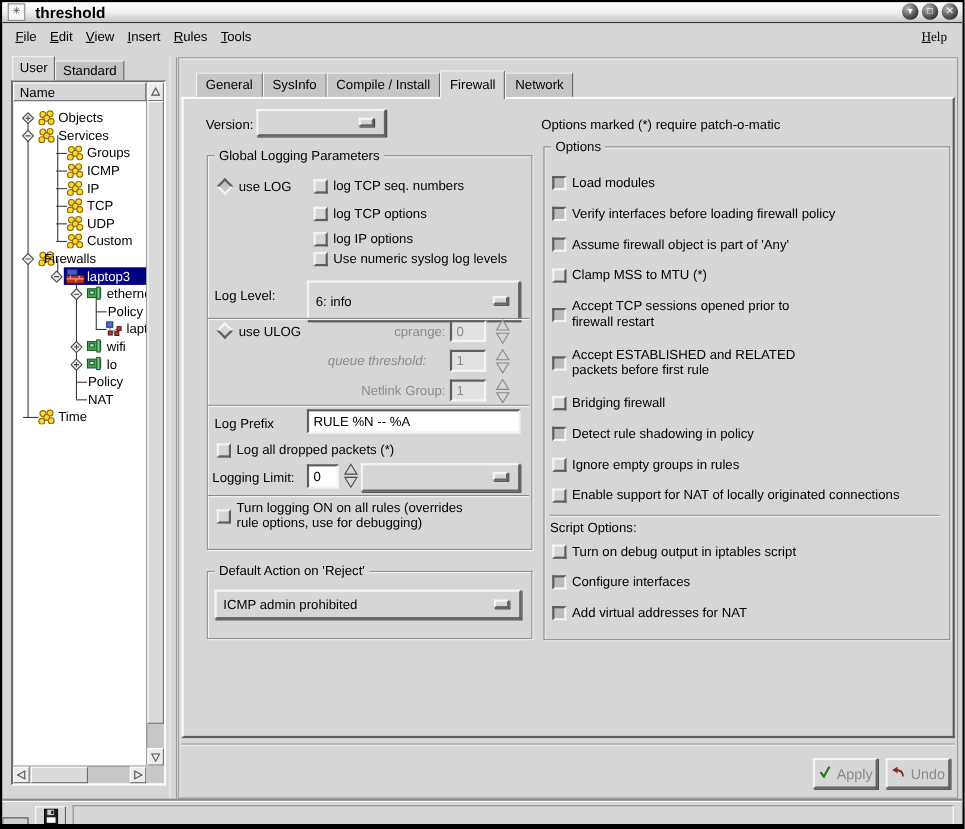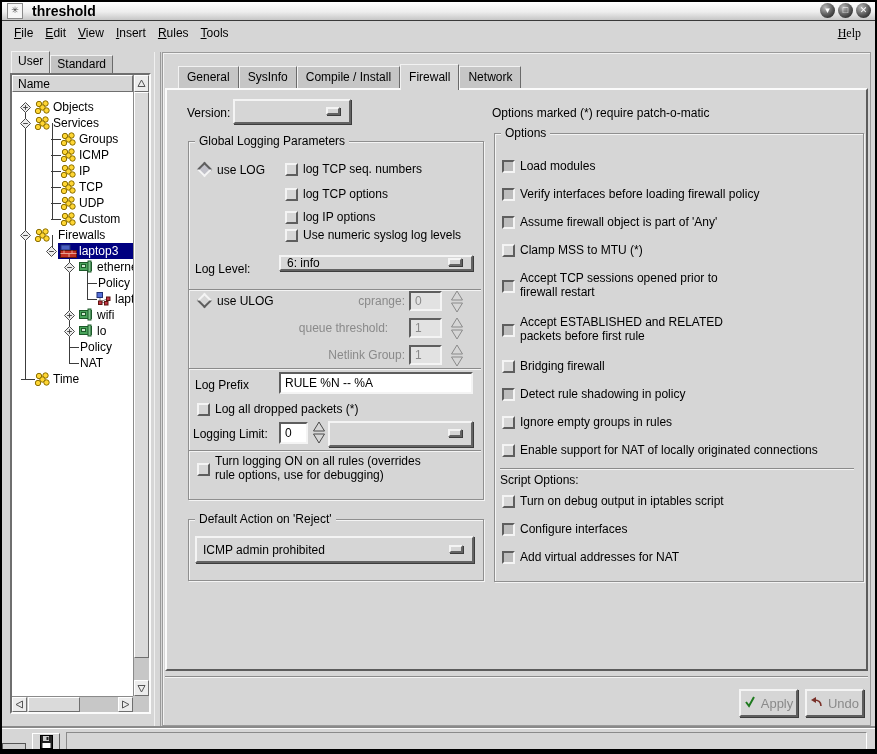--- a/index.html
+++ b/index.html
@@ -266,21 +266,21 @@
             </svg></span>
           <span class="tree-ico" style="left: 22px;"><svg width="17" height="14" viewBox="0 0 17 14">
               <g stroke="#8a6d00" fill="#ffd633">
                 <circle cx="5" cy="4" r="2.7"></circle>
                 <circle cx="11.5" cy="3.5" r="2.7"></circle>
                 <circle cx="8.5" cy="7.5" r="2.7"></circle>
                 <circle cx="4" cy="11" r="2.7"></circle>
                 <circle cx="12.5" cy="10.5" r="2.7"></circle>
               </g>
             </svg></span>
-          <span class="tree-label" style="left: 46px;">Firewalls</span>
+          <span class="tree-label" style="left: 28px;">Firewalls</span>
         </div>
         <div class="tree-row selected" style="top: 151px; padding-left: 48px;">
           <div class="tree-sel" style="left: 46px;"></div>
           <span class="tree-exp" style="left: 34px;"><svg width="11" height="11" viewBox="0 0 11 11">
               <polygon points="5.5,0.5 10.5,5.5 5.5,10.5 0.5,5.5" fill="#ececec" stroke="#4a4a4a"></polygon>
               <line x1="3.2" y1="5.5" x2="7.8" y2="5.5" stroke="#4a4a4a"></line>
             </svg></span>
           <span class="tree-ico" style="left: 48px;"><svg width="17" height="14" viewBox="0 0 17 14">
               <rect x="1" y="1" width="9" height="5" fill="#4a5fc0" stroke="#223377"></rect>
               <rect x="0.5" y="6.5" width="16" height="7" fill="#c03022" stroke="#5e150e"></rect>
@@ -414,21 +414,21 @@
   </div>
   <span class="lbl" style="left:490px;top:104px;">Options marked (*) require patch-o-matic</span>
 
   <div class="groupbox" style="left:186px;top:139px;width:294px;height:357px;">
     <span class="legend">Global Logging Parameters</span>
   </div>
   <span class="radio selected" id="use-log-radio" style="position:absolute;left:197px;top:162px;"></span>
   <span class="lbl" style="left:215px;top:161px;">use LOG</span>
   <div id="log-cbs"></div>
   <span class="lbl" style="left:193px;top:260px;">Log Level:</span>
-  <div class="combo" style="left:277px;top:253px;width:194px;height:16px;">
+  <div class="combo" style="left:277px;top:253px;width:194px;height:37px;">
     <span>6: info</span>
     <span class="combo-ind"></span>
   </div>
   <div class="hline" style="left:187px;top:287px;width:292px;"></div>
 
   <span class="radio" id="use-ulog-radio" style="position:absolute;left:197px;top:293px;"></span>
   <span class="lbl" style="left:215px;top:292px;">use ULOG</span>
   <div id="ulog-rows"></div>
   <div class="hline" style="left:187px;top:366px;width:292px;"></div>
 
@@ -510,21 +510,21 @@
     </div>
     <div class="abs" style="left: 280px; top: 289px; width: 200px; height: 22px;">
       <span class="lbl dis" style="left: 0px; top: 3px; width: 123px; text-align: right;">cprange:</span>
       <div class="sfield" style="left: 127px; top: 0px; width: 33px; height: 20px;">0</div>
       <span class="spin" style="left: 168px; top: -1px;"><svg width="14" height="23" viewBox="0 0 14 23">
           <polygon points="7,1 12.5,10 1.5,10" fill="#d6d6d6" stroke="#8a8a8a"></polygon>
           <polygon points="1.5,13 12.5,13 7,22" fill="#d6d6d6" stroke="#8a8a8a"></polygon>
         </svg></span>
     </div>
     <div class="abs" style="left: 280px; top: 316px; width: 200px; height: 22px;">
-      <span class="lbl dis" style="left: 0px; top: 3px; width: 123px; text-align: center;">queue threshold:</span>
+      <span class="lbl dis" style="left: 16px; top: 3px; width: 123px; text-align: left; font-style: italic;">queue threshold:</span>
       <div class="sfield" style="left: 127px; top: 0px; width: 33px; height: 20px;">1</div>
       <span class="spin" style="left: 168px; top: -1px;"><svg width="14" height="23" viewBox="0 0 14 23">
           <polygon points="7,1 12.5,10 1.5,10" fill="#d6d6d6" stroke="#8a8a8a"></polygon>
           <polygon points="1.5,13 12.5,13 7,22" fill="#d6d6d6" stroke="#8a8a8a"></polygon>
         </svg></span>
     </div>
     <div class="abs" style="left: 280px; top: 343px; width: 200px; height: 22px;">
       <span class="lbl dis" style="left: 0px; top: 3px; width: 123px; text-align: right;">Netlink Group:</span>
       <div class="sfield" style="left: 127px; top: 0px; width: 33px; height: 20px;">1</div>
       <span class="spin" style="left: 168px; top: -1px;"><svg width="14" height="23" viewBox="0 0 14 23">

